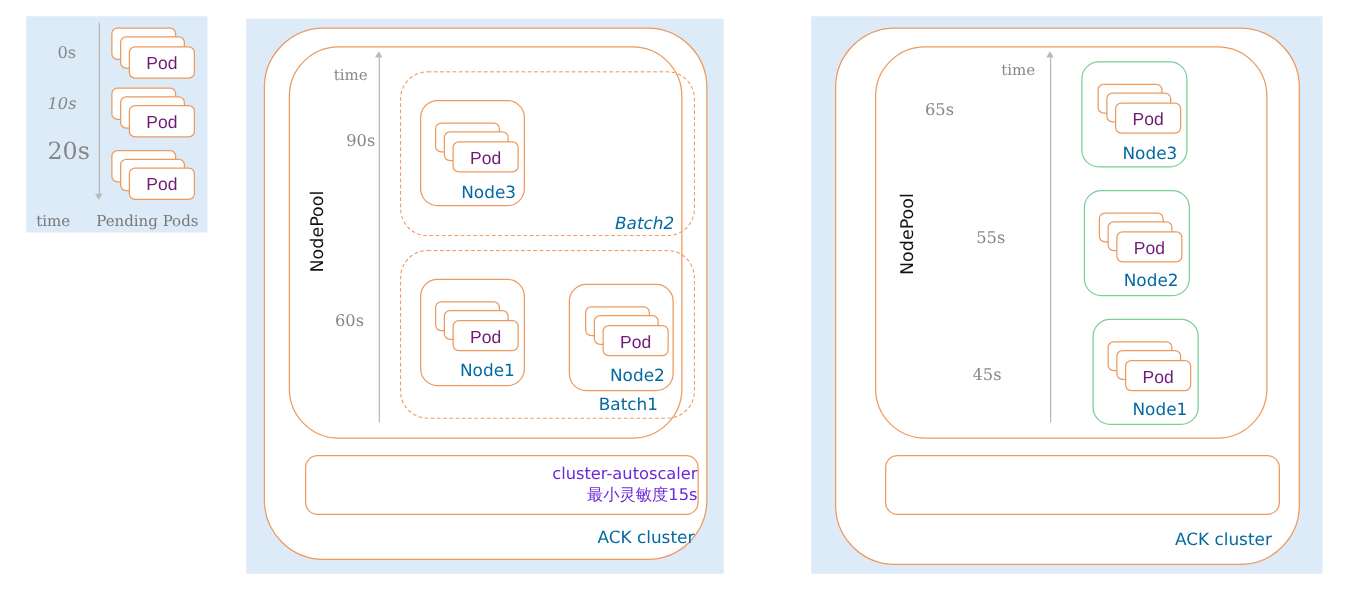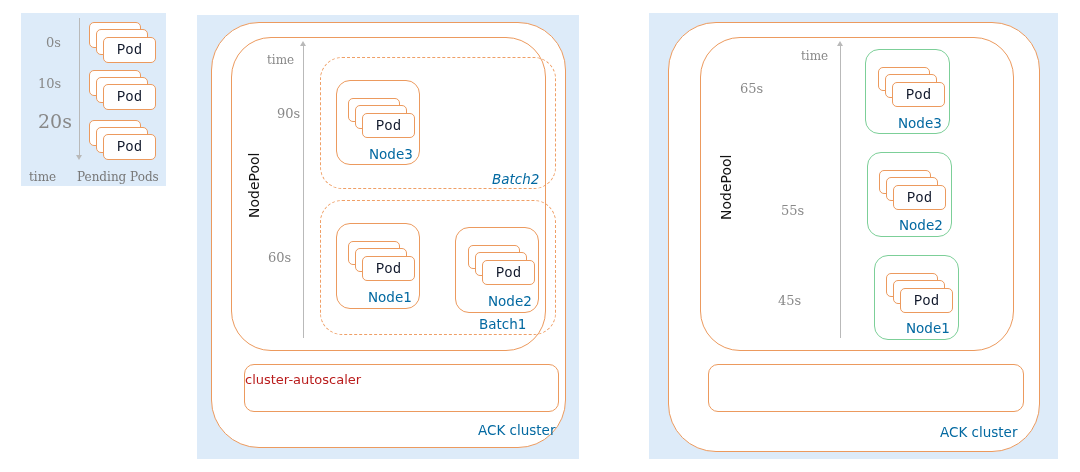--- a/index.html
+++ b/index.html
@@ -3,36 +3,36 @@
   <meta charset="utf-8">
   <style>
     html, body { margin:0; padding:0; background:#ffffff; }
     body { width:1080px; height:472px; position:relative; overflow:hidden; font-family:"DejaVu Sans", sans-serif; }
     .abs { position:absolute; box-sizing:border-box; }
     .panel { background:#ddebf9; }
     .orange-box { border:1.3px solid #ec9a5e; background:#ffffff; }
     .dashed-box { border:1.3px dashed #ef9f66; background:transparent; }
     .green-box { border:1.3px solid #7ccf98; background:#ffffff; }
     .pod { border:1.3px solid #ec9a5e; background:#ffffff; border-radius:5px; }
-    .podtext { font-family:Liberation Mono, monospace; font-size:14px; color:#0f172a; display:flex; align-items:center; justify-content:center; }
+    .podtext { font-family:Liberation Sans, sans-serif; font-size:14px; color:#701a75; display:flex; align-items:center; justify-content:center; }
     .serif { font-family:"DejaVu Serif", serif; color:#888; font-size:12px; }
     .label { font-size:13.5px; color:#0369a1; }
     .axis { width:1px; background:#b9b9b9; }
     .axis-arrow { width:0; height:0; border-left:3px solid transparent; border-right:3px solid transparent; }
-    .center-text { text-align:left; font-size:13px; color:#b91c1c; line-height:17px; }
+    .center-text { text-align:right; font-size:13px; color:#6d28d9; line-height:17px; }
     .vertical { transform:rotate(-90deg); transform-origin:center center; white-space:nowrap; font-size:14px; color:#111; }
   </style>
 </head>
 <body>
 
 <div class="abs panel" style="left:21px;top:13px;width:145px;height:173px;"></div>
 <div class="abs axis" style="left:79px;top:18px;height:138px;"></div>
 <div class="abs axis-arrow" style="left:76px;top:155px;border-top:5px solid #b9b9b9;"></div>
 <div class="abs serif" style="left:46px;top:35px;font-size:13px;">0s</div>
-<div class="abs serif" style="left:38px;top:76px;font-size:13px;">10s</div>
+<div class="abs serif" style="left:38px;top:76px;font-size:13px;font-style:italic;">10s</div>
 <div class="abs serif" style="left:38px;top:110px;font-size:19px;">20s</div>
 
 <div>
   <div class="abs pod" style="left:89px;top:22px;width:52px;height:26px;"></div>
   <div class="abs pod" style="left:96px;top:29px;width:52px;height:26px;"></div>
   <div class="abs pod podtext" style="left:103px;top:37px;width:53px;height:26px;">Pod</div>
 </div>
 <div>
   <div class="abs pod" style="left:89px;top:70px;width:52px;height:26px;"></div>
   <div class="abs pod" style="left:96px;top:77px;width:52px;height:26px;"></div>
@@ -73,32 +73,33 @@
 <div class="abs label" style="left:368px;top:289px;">Node1</div>
 
 <div class="abs orange-box" style="left:455px;top:227px;width:84px;height:86px;border-radius:14px;"></div>
 <div class="abs pod" style="left:468px;top:245px;width:52px;height:24px;"></div>
 <div class="abs pod" style="left:475px;top:252px;width:52px;height:24px;"></div>
 <div class="abs pod podtext" style="left:482px;top:260px;width:53px;height:25px;">Pod</div>
 <div class="abs label" style="left:488px;top:293px;">Node2</div>
 
 <div class="abs orange-box center-text" style="left:244px;top:364px;width:315px;height:48px;border-radius:10px;padding-top:6px;">
   <div>cluster-autoscaler</div>
+  <div>最小灵敏度15s</div>
 </div>
 <div class="abs label" style="left:478px;top:422px;">ACK cluster</div>
 
 <div class="abs panel" style="left:649px;top:13px;width:409px;height:446px;"></div>
 <div class="abs orange-box" style="left:668px;top:22px;width:372px;height:430px;border-radius:48px;"></div>
 <div class="abs orange-box" style="left:700px;top:37px;width:314px;height:314px;border-radius:40px;"></div>
 <div class="abs vertical" style="left:694px;top:180px;width:64px;text-align:center;">NodePool</div>
 <div class="abs axis" style="left:840px;top:46px;height:292px;"></div>
 <div class="abs axis-arrow" style="left:837px;top:41px;border-bottom:5px solid #b9b9b9;"></div>
 <div class="abs serif" style="left:801px;top:49px;">time</div>
 <div class="abs serif" style="left:740px;top:81px;font-size:13px;">65s</div>
-<div class="abs serif" style="left:781px;top:183px;font-size:13px;margin-top:20px;">55s</div>
+<div class="abs serif" style="left:781px;top:183px;font-size:13px;">55s</div>
 <div class="abs serif" style="left:778px;top:293px;font-size:13px;">45s</div>
 
 <div class="abs green-box" style="left:865px;top:49px;width:85px;height:85px;border-radius:14px;"></div>
 <div class="abs pod" style="left:878px;top:67px;width:52px;height:24px;"></div>
 <div class="abs pod" style="left:885px;top:74px;width:52px;height:24px;"></div>
 <div class="abs pod podtext" style="left:892px;top:82px;width:53px;height:25px;">Pod</div>
 <div class="abs label" style="left:898px;top:115px;">Node3</div>
 
 <div class="abs green-box" style="left:867px;top:152px;width:85px;height:85px;border-radius:14px;"></div>
 <div class="abs pod" style="left:879px;top:170px;width:52px;height:24px;"></div>

